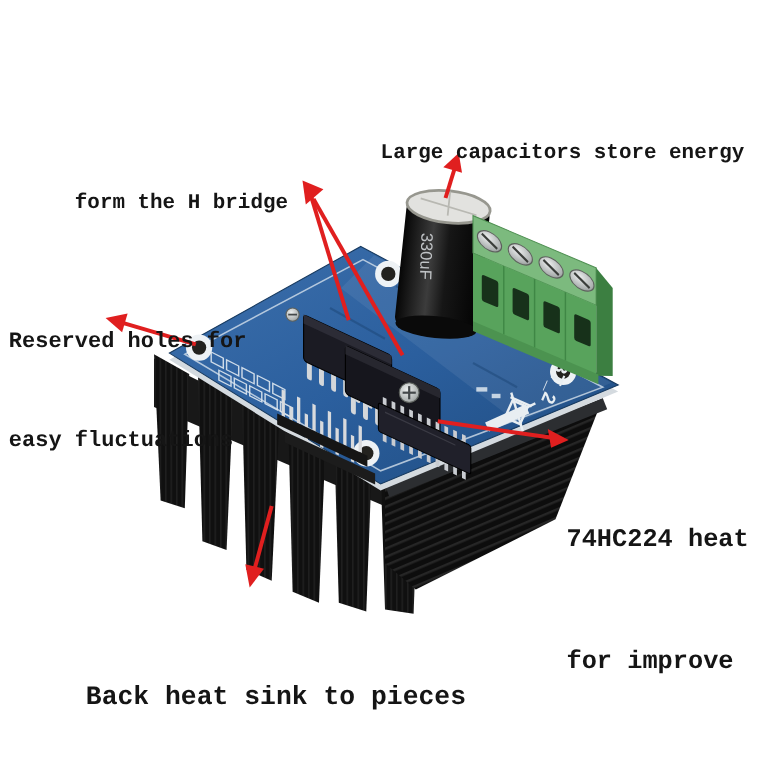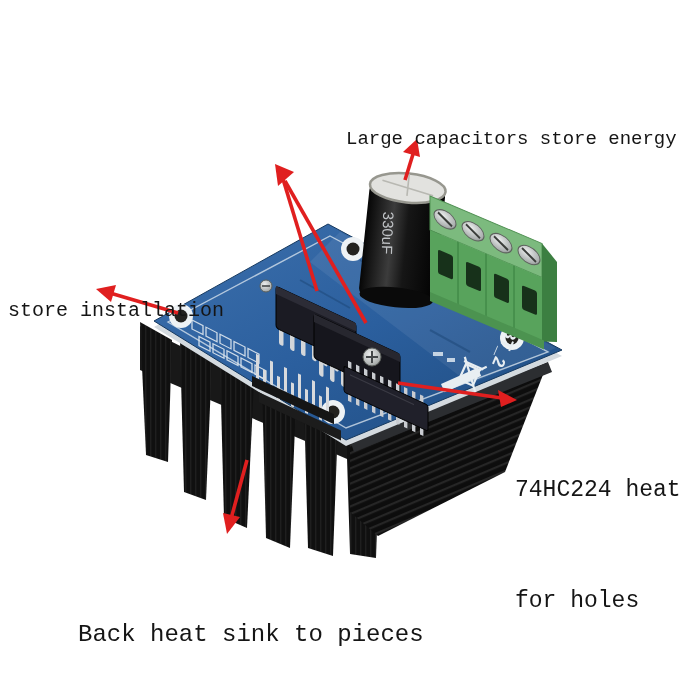--- a/index.html
+++ b/index.html
@@ -1,20 +1,20 @@
 <!DOCTYPE html>
 <html><head>
 <meta charset="utf-8">
 <style>
   html,body{margin:0;padding:0;background:#ffffff;}
   #stage{position:relative;width:700px;height:700px;background:#ffffff;overflow:hidden;
          font-family:"Liberation Mono","DejaVu Sans Mono",monospace;}
   #artwork{position:absolute;left:0;top:0;}
   .callout{position:absolute;color:#151515;white-space:pre;}
-  .callout .ln{white-space:pre;}
+  .callout .ln{white-space:pre;font-weight:bold;}
   .c-large{left:346px;top:72px;font-size:19px;line-height:27px;}
   .c-bts{left:68px;top:114px;font-size:19px;line-height:28px;}
   .c-holes{left:8px;top:236px;font-size:20px;line-height:30px;}
   .c-hc{left:515px;top:398px;font-size:23px;line-height:37px;}
   .c-sink{left:78px;top:540px;font-size:24px;line-height:38px;}
 </style>
 </head>
 <body>
 
 <div id="stage">
@@ -263,29 +263,31 @@
     <polygon points="517,400 498,390 501,407"></polygon>
     <polygon points="227,534 240,517 223,513"></polygon>
   </g>
 </svg>
 
 <div class="callout c-large">
   <div class="ln">Large capacitors store energy</div>
 </div>
 
 <div class="callout c-bts">
+  <div class="ln">form the H bridge</div>
 </div>
 
 <div class="callout c-holes">
-  <div class="ln">store installation</div>
+  <div class="ln">Reserved holes for</div>
+  <div class="ln">easy fluctuations</div>
 </div>
 
 <div class="callout c-hc">
   <div class="ln">74HC224 heat</div>
-  <div class="ln">for holes</div>
+  <div class="ln">for improve</div>
   <div class="ln">isolation</div>
 </div>
 
 <div class="callout c-sink">
   <div class="ln">Back heat sink to pieces</div>
   
 </div>
 
 </div>
 

